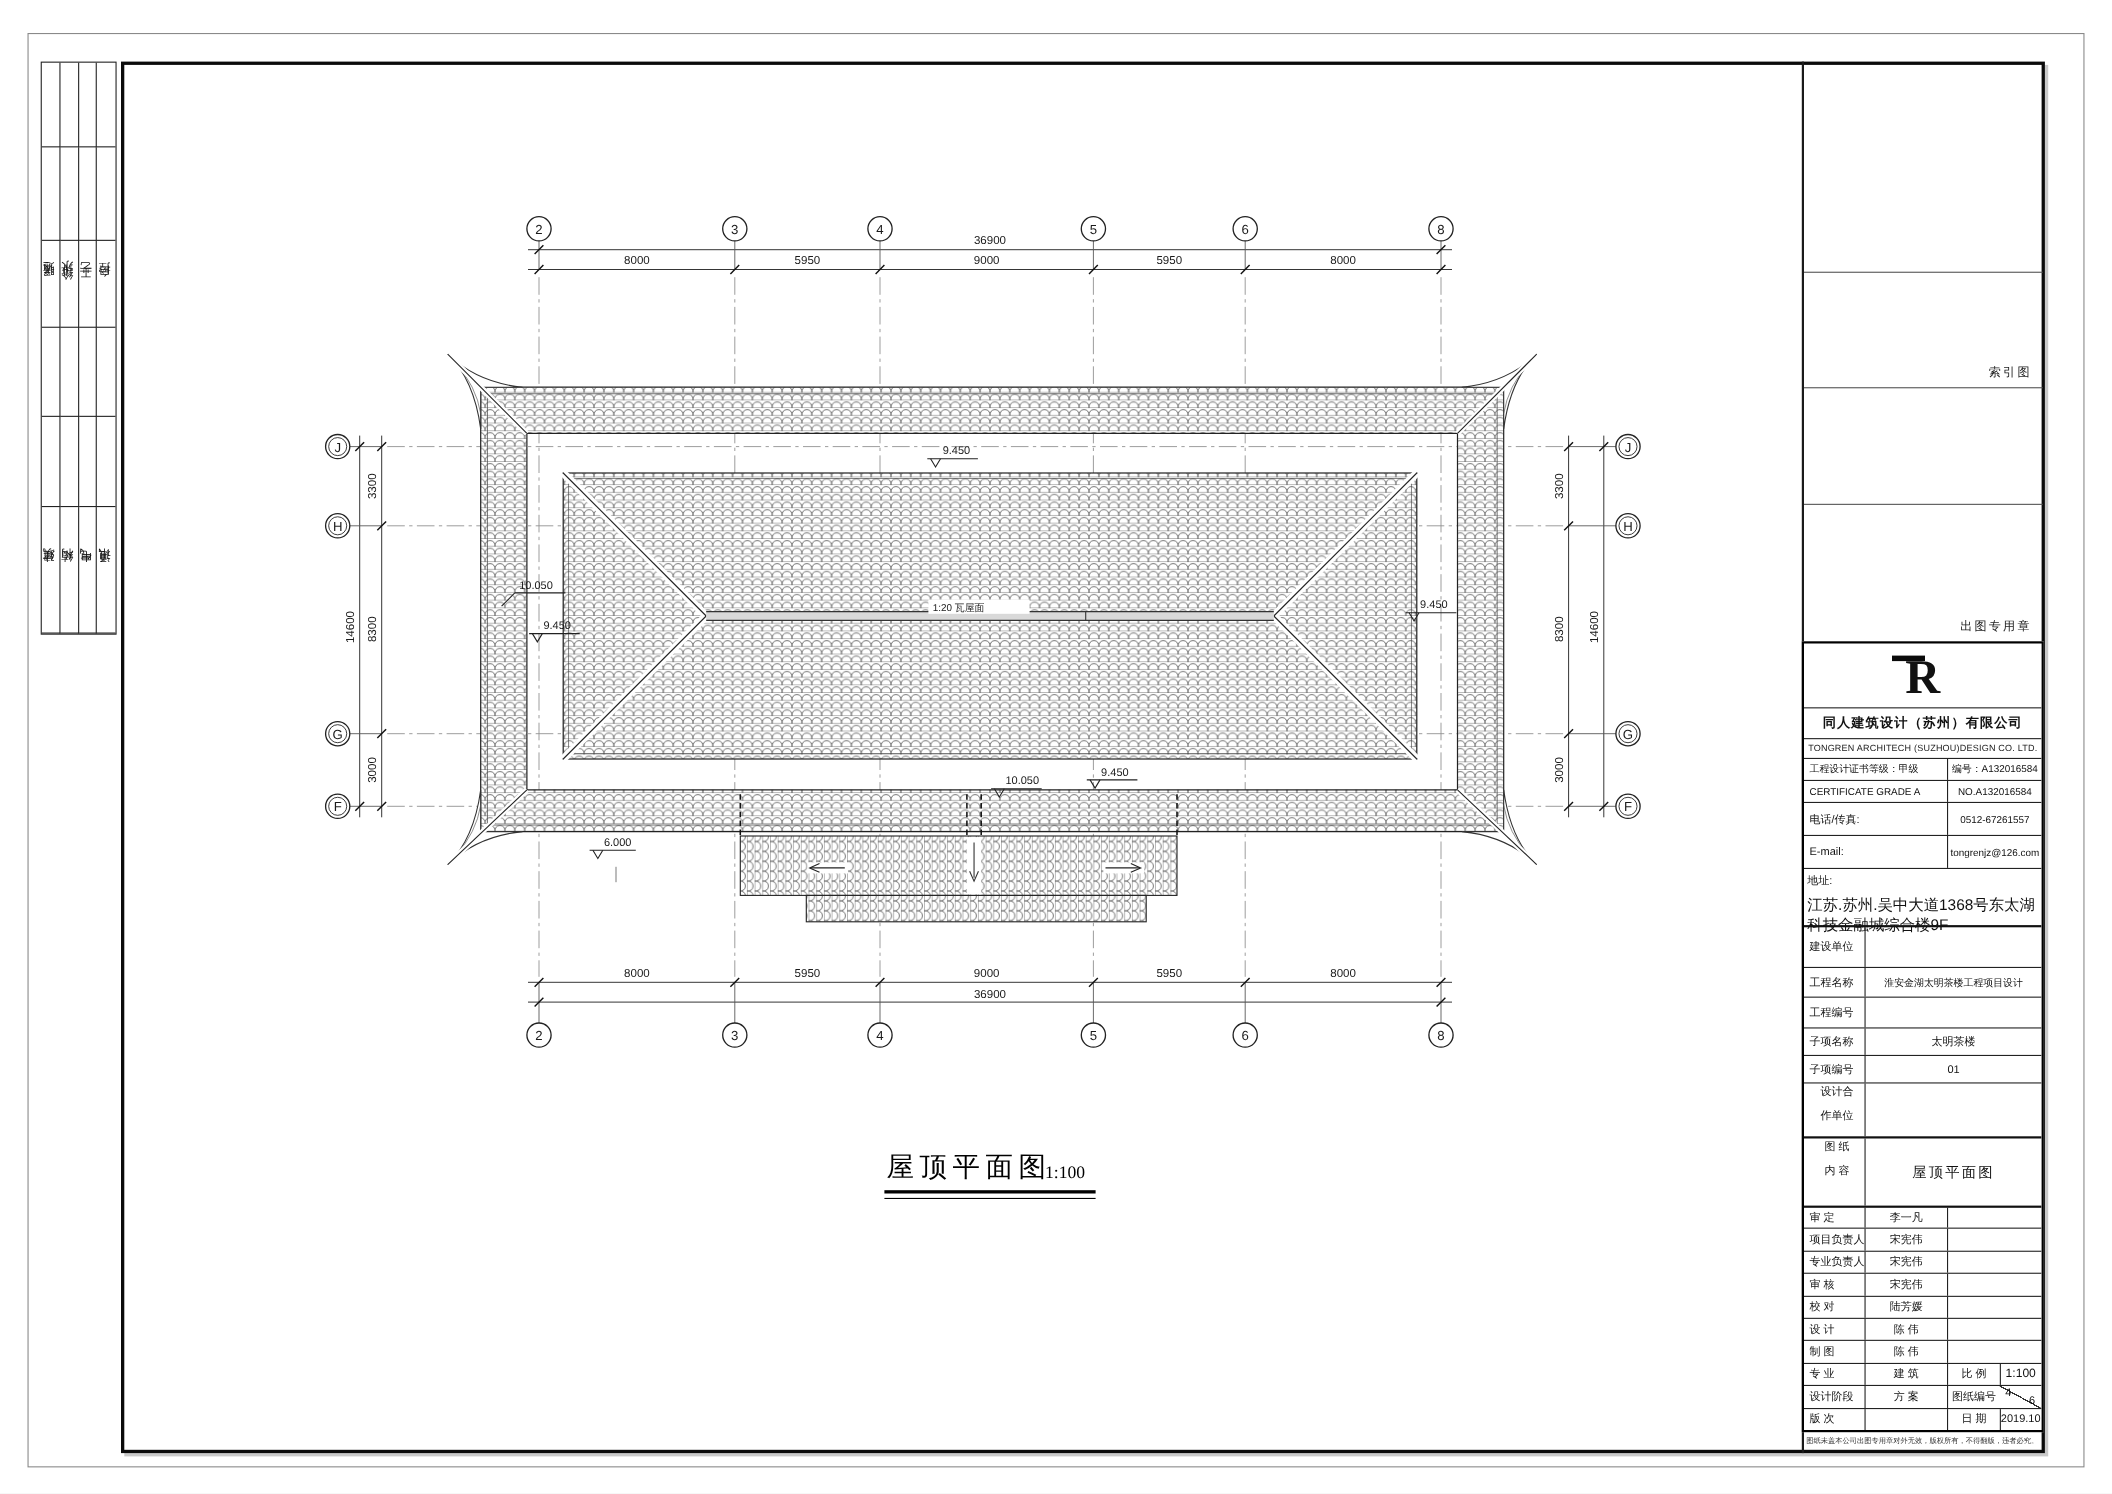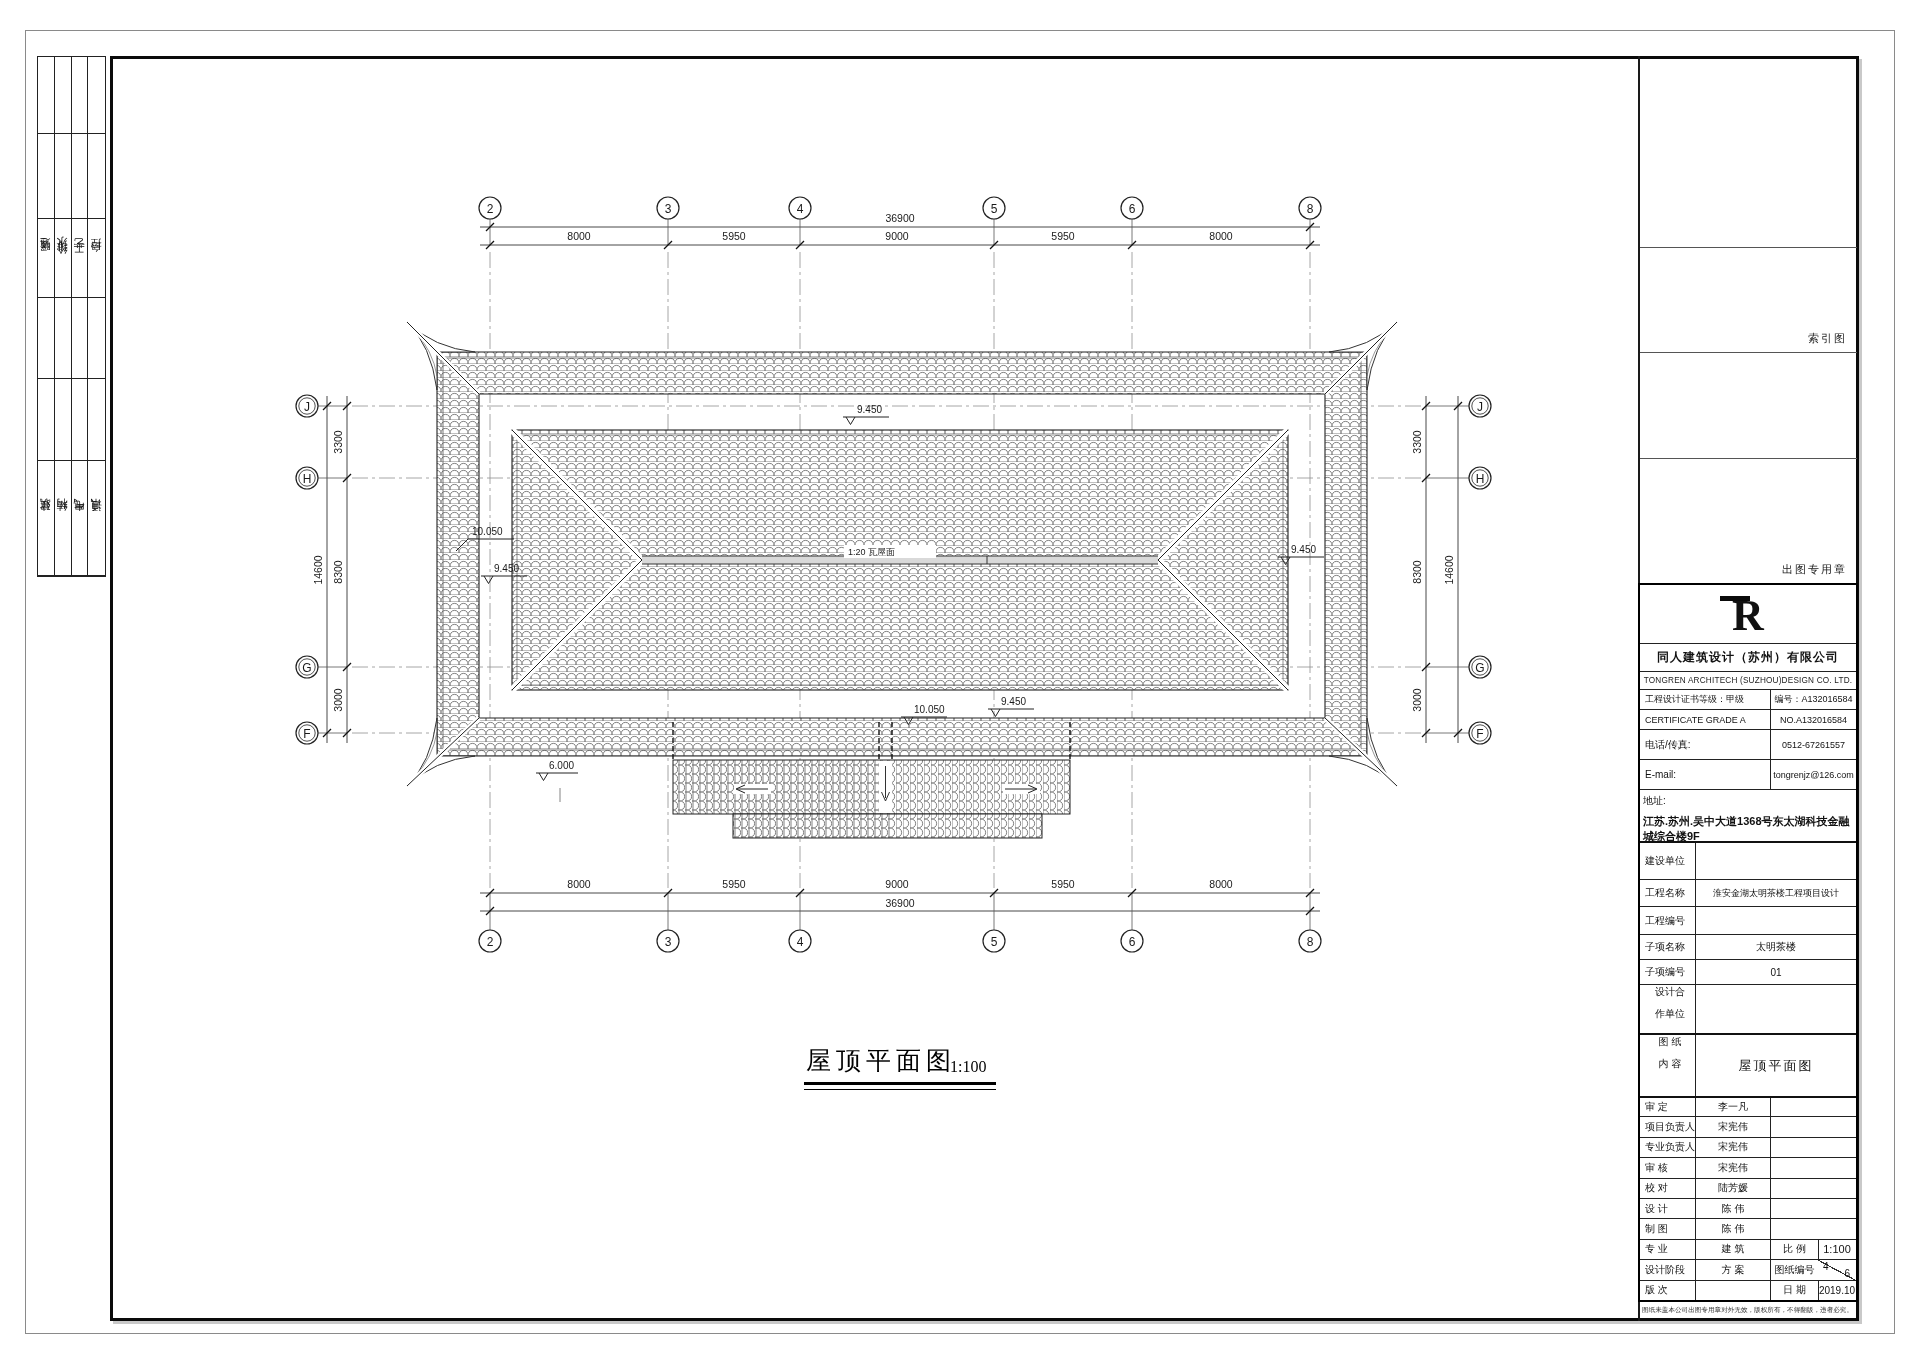--- a/index.html
+++ b/index.html
@@ -27,21 +27,21 @@
   .tb-row.thick{border-top:2px solid #111;}
   .cell{box-sizing:border-box;display:flex;align-items:center;justify-content:center;text-align:center;overflow:hidden;}
   .cell.l{justify-content:flex-start;padding-left:5px;text-align:left;}
   .cell.bl{border-left:1px solid #222;}
   .w55{width:55px;flex:none;} .w75{width:75px;flex:none;} .w130{width:130px;flex:none;}
   .w48{width:48px;flex:none;} .w37{width:37px;flex:none;} .grow{flex:1;}
   .logo-r{font-family:"Liberation Serif",serif;font-weight:bold;font-size:44px;line-height:1;position:relative;padding-top:4px;}
   .logo-r:before{content:"";position:absolute;left:-12px;top:6px;width:30px;height:5px;background:#0a0a0a;}
   .cn-name{font-size:12px;font-weight:bold;letter-spacing:1px;}
   .en-name{font-size:8.2px;letter-spacing:.2px;color:#222;}
-  .small{font-size:9px;} .tiny{font-size:11px;font-weight:bold;}
+  .small{font-size:9px;} .tiny{font-size:14px;}
   .two-line{display:flex;flex-direction:column;justify-content:center;gap:8px;}
   .diag{position:relative;background:linear-gradient(to top right,transparent calc(50% - .6px),#333 calc(50% - .6px),#333 calc(50% + .6px),transparent calc(50% + .6px));}
   .diag .a{position:absolute;left:5px;top:1px;} .diag .b{position:absolute;right:5px;bottom:1px;}
   .footnote{left:1642px;top:1306px;width:214px;font-size:6.6px;color:#333;white-space:nowrap;overflow:hidden;}
   
   .dw-title{left:806px;top:1044px;font-family:"Liberation Serif",serif;font-size:25px;letter-spacing:5px;color:#000;}
   .dw-underline1{left:804px;top:1082px;width:192px;height:3px;background:#000;}
   .dw-underline2{left:804px;top:1089px;width:192px;height:1px;background:#000;}
   .dw-scale{left:950px;top:1058px;font-family:"Liberation Serif",serif;font-size:16px;color:#000;}
   svg.plan{position:absolute;left:0;top:0;}

